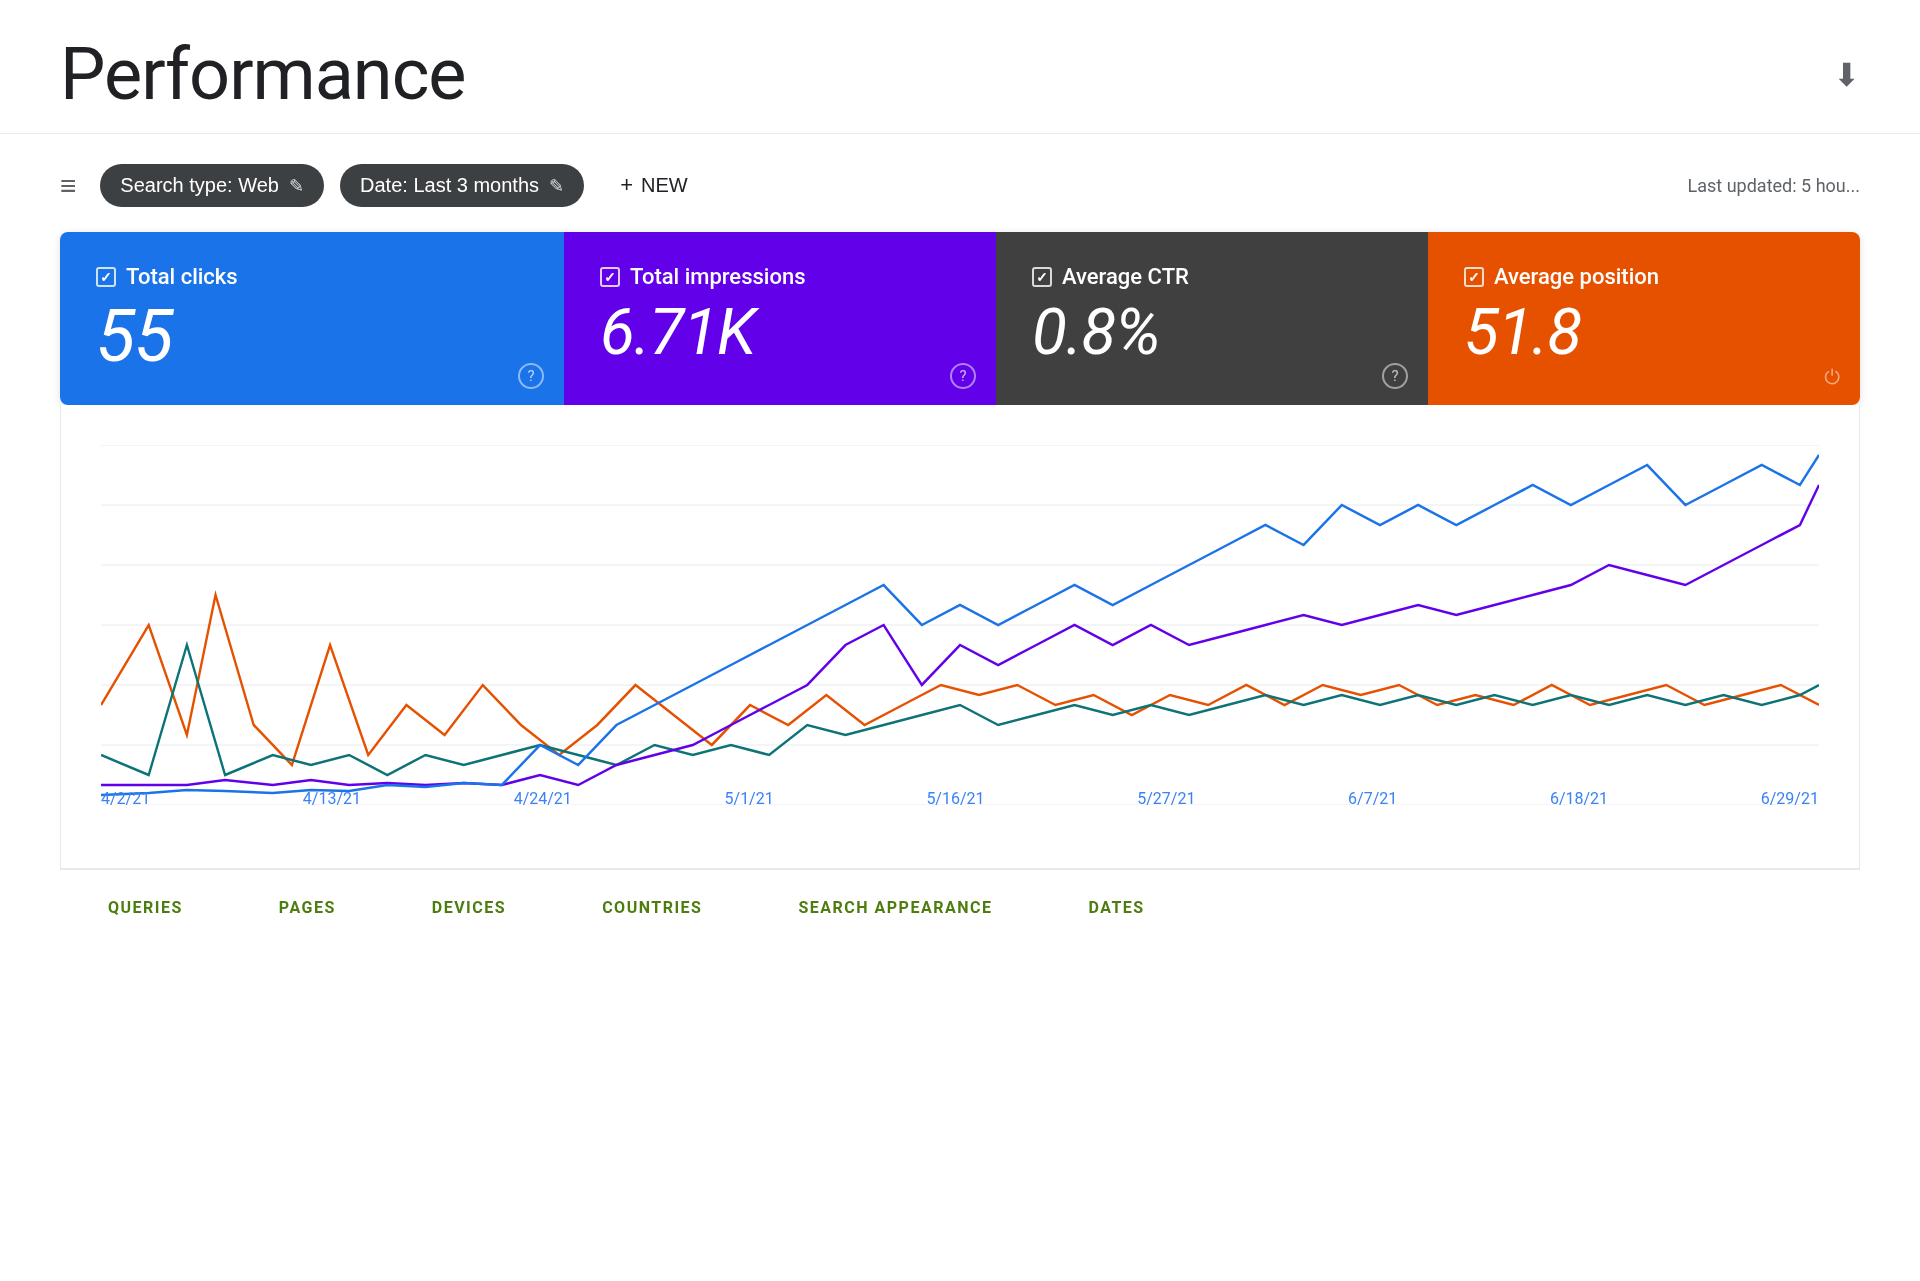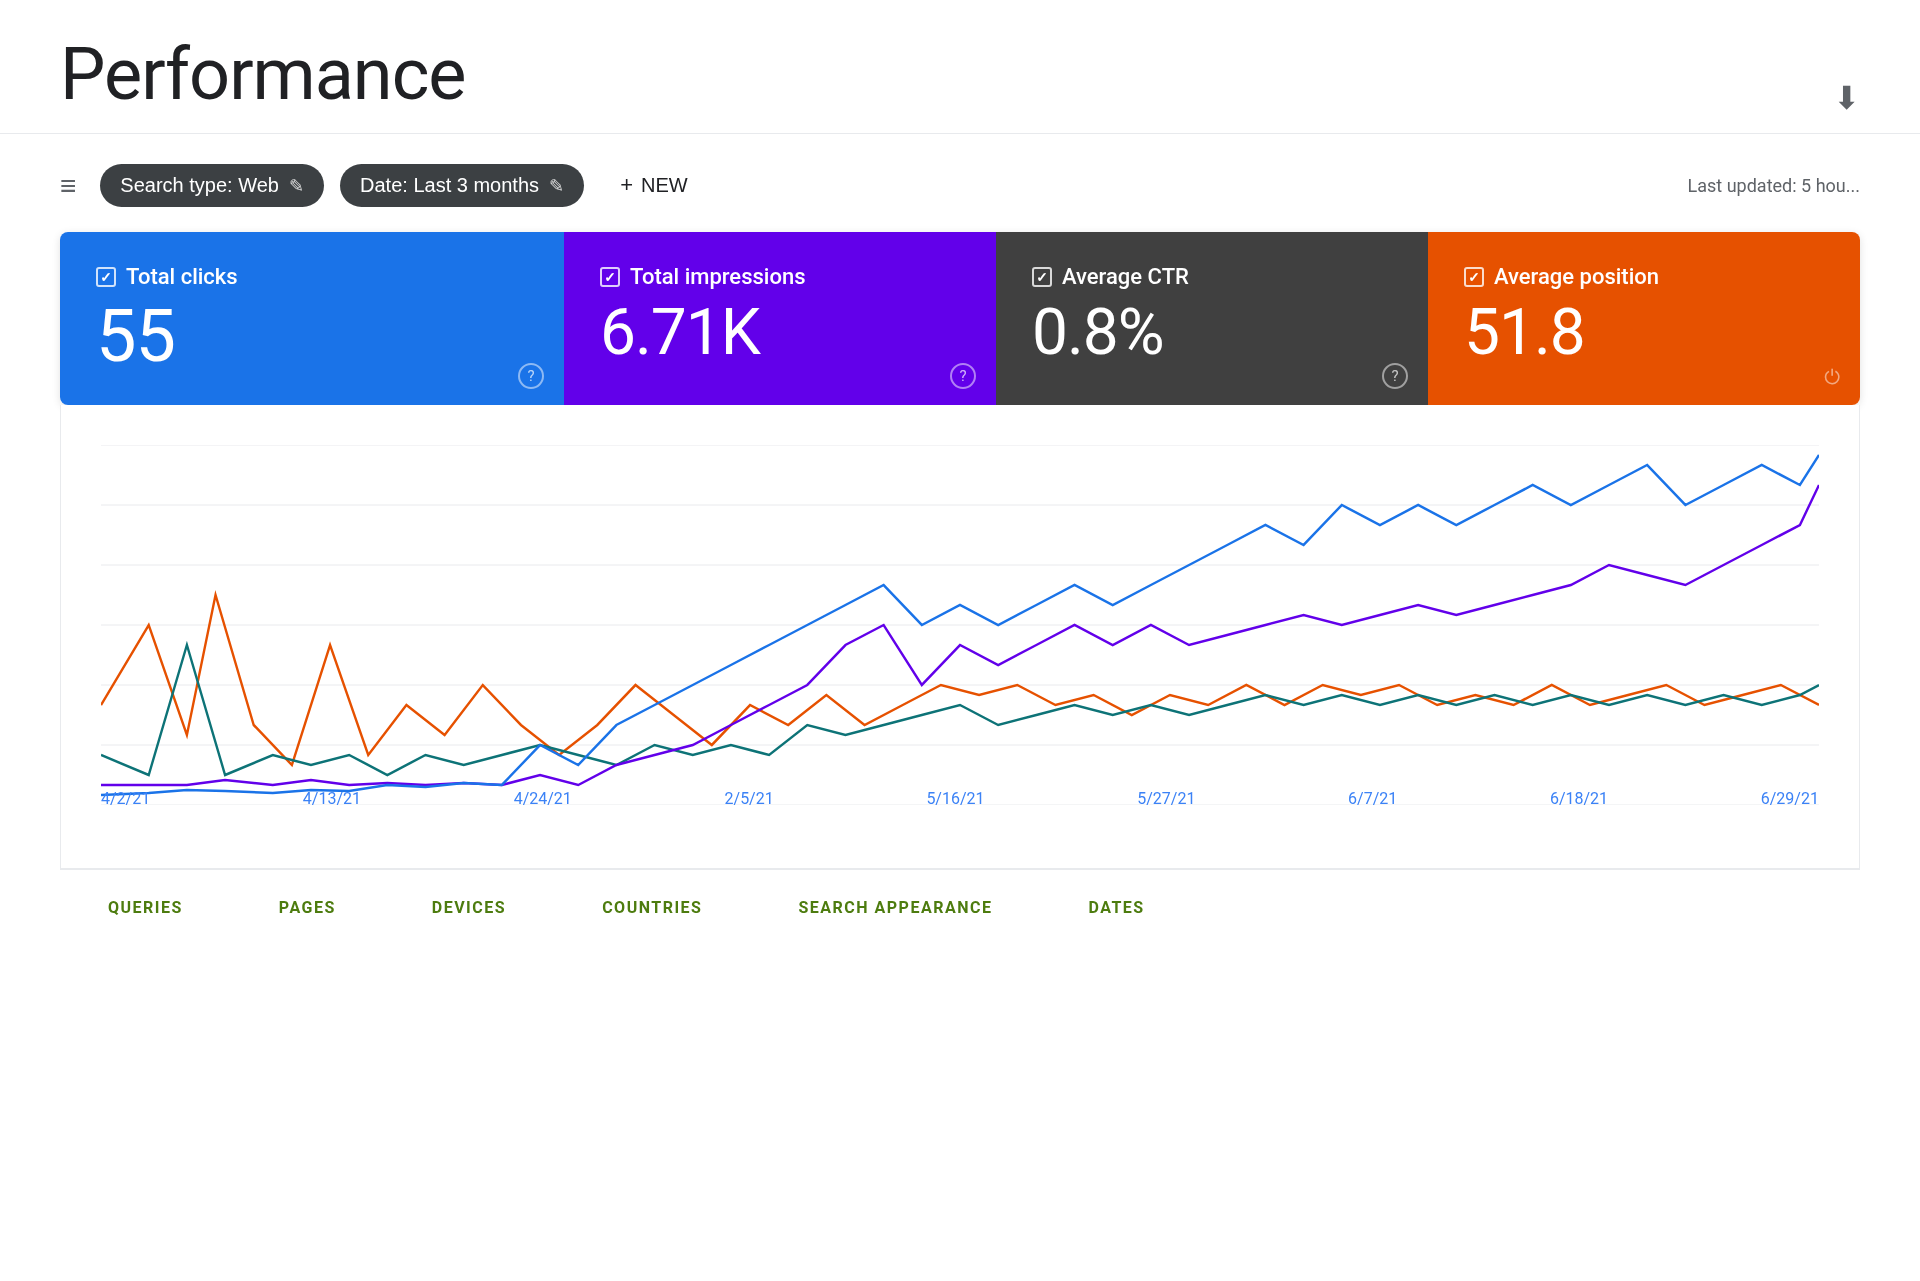--- a/index.html
+++ b/index.html
@@ -17,21 +17,21 @@
       width: 100%;
       min-height: 1281px;
       position: relative;
     }
 
     
     .header {
       padding: 32px 60px 16px 60px;
       border-bottom: 1px solid #e8eaed;
       display: flex;
-      align-items: flex-end;
+      align-items: center;
       justify-content: space-between;
     }
 
     .page-title {
       font-size: 72px;
       font-weight: 400;
       color: #202124;
       letter-spacing: -1px;
     }
 
@@ -157,20 +157,21 @@
       font-size: 14px;
       font-weight: bold;
     }
 
     .metric-value {
       font-size: 64px;
       font-weight: 400;
       letter-spacing: -1px;
       line-height: 1;
       margin-top: 8px;
+      font-style: italic;
     }
 
     .metric-card.clicks .metric-value { font-size: 72px; }
 
     .metric-info {
       position: absolute;
       bottom: 16px;
       right: 20px;
       width: 26px;
       height: 26px;
@@ -519,21 +520,21 @@
           1800,10
         "></polyline>
 
     </svg>
 
     
     <div class="x-axis-labels">
       <span>4/2/21</span>
       <span>4/13/21</span>
       <span>4/24/21</span>
-      <span>2/5/21</span>
+      <span>5/1/21</span>
       <span>5/16/21</span>
       <span>5/27/21</span>
       <span>6/7/21</span>
       <span>6/18/21</span>
       <span>6/29/21</span>
     </div>
   </div>
 
   <div class="bottom-tabs">
     <div class="bottom-tab">QUERIES</div>

